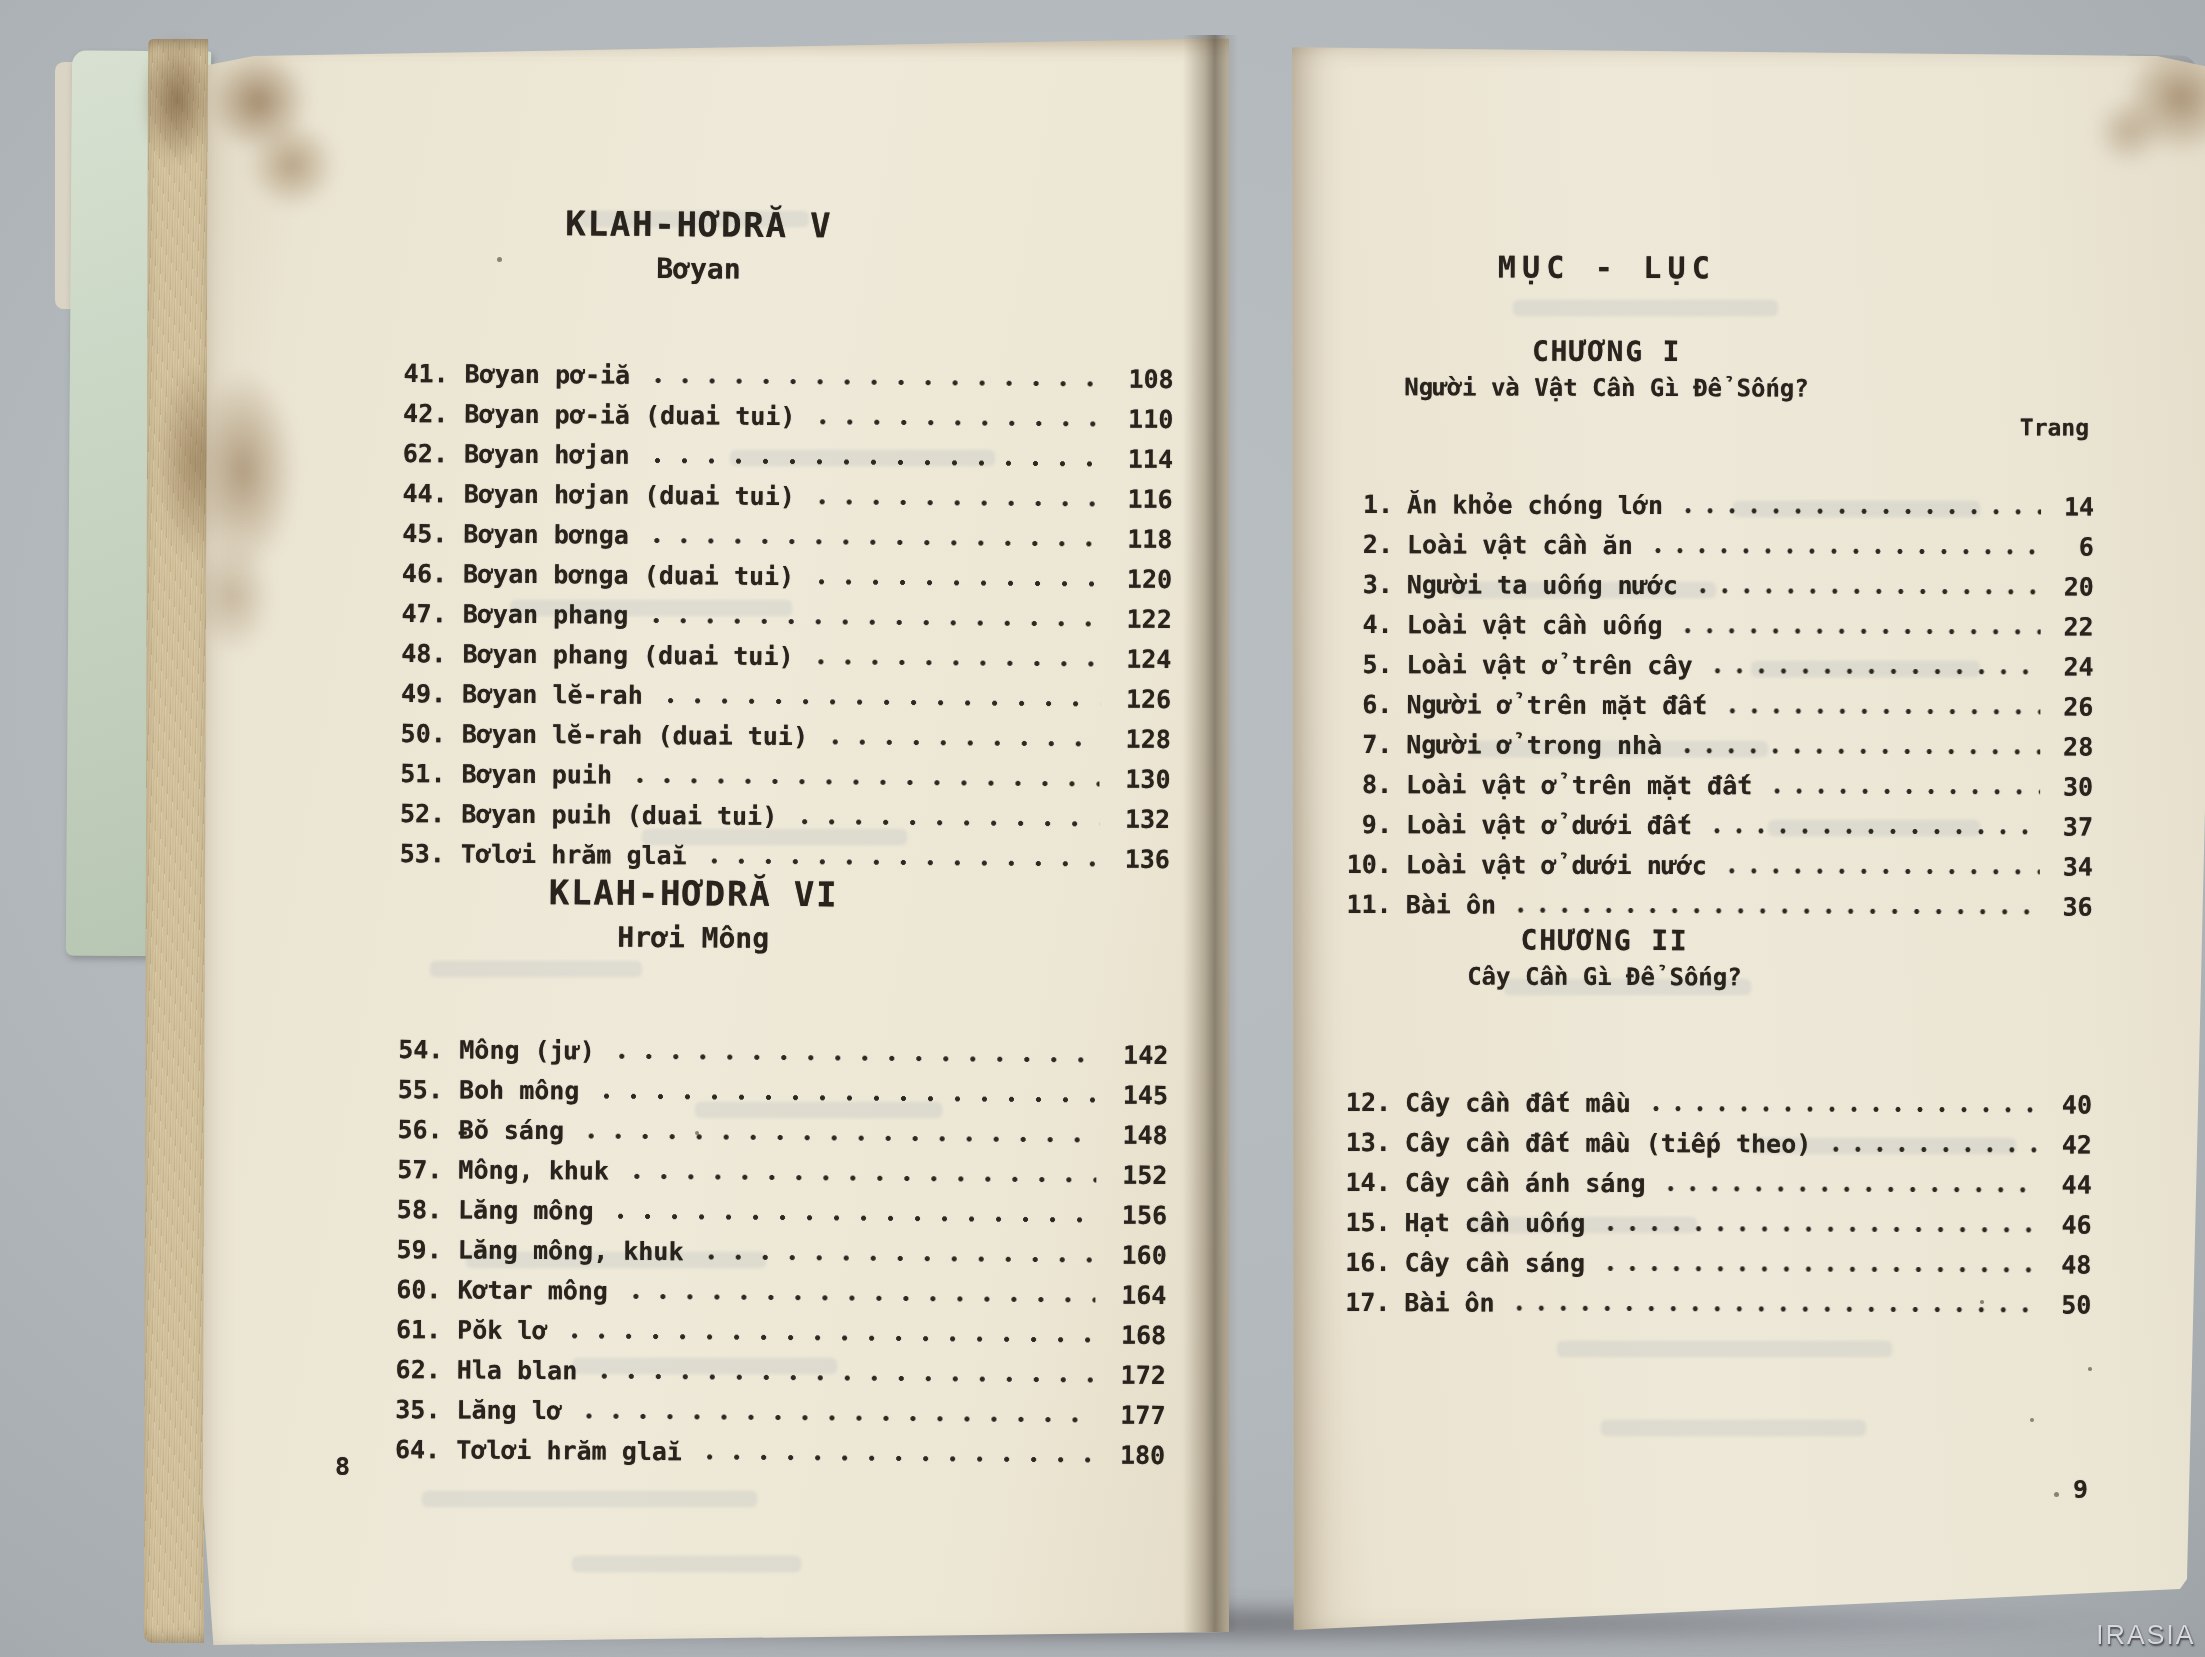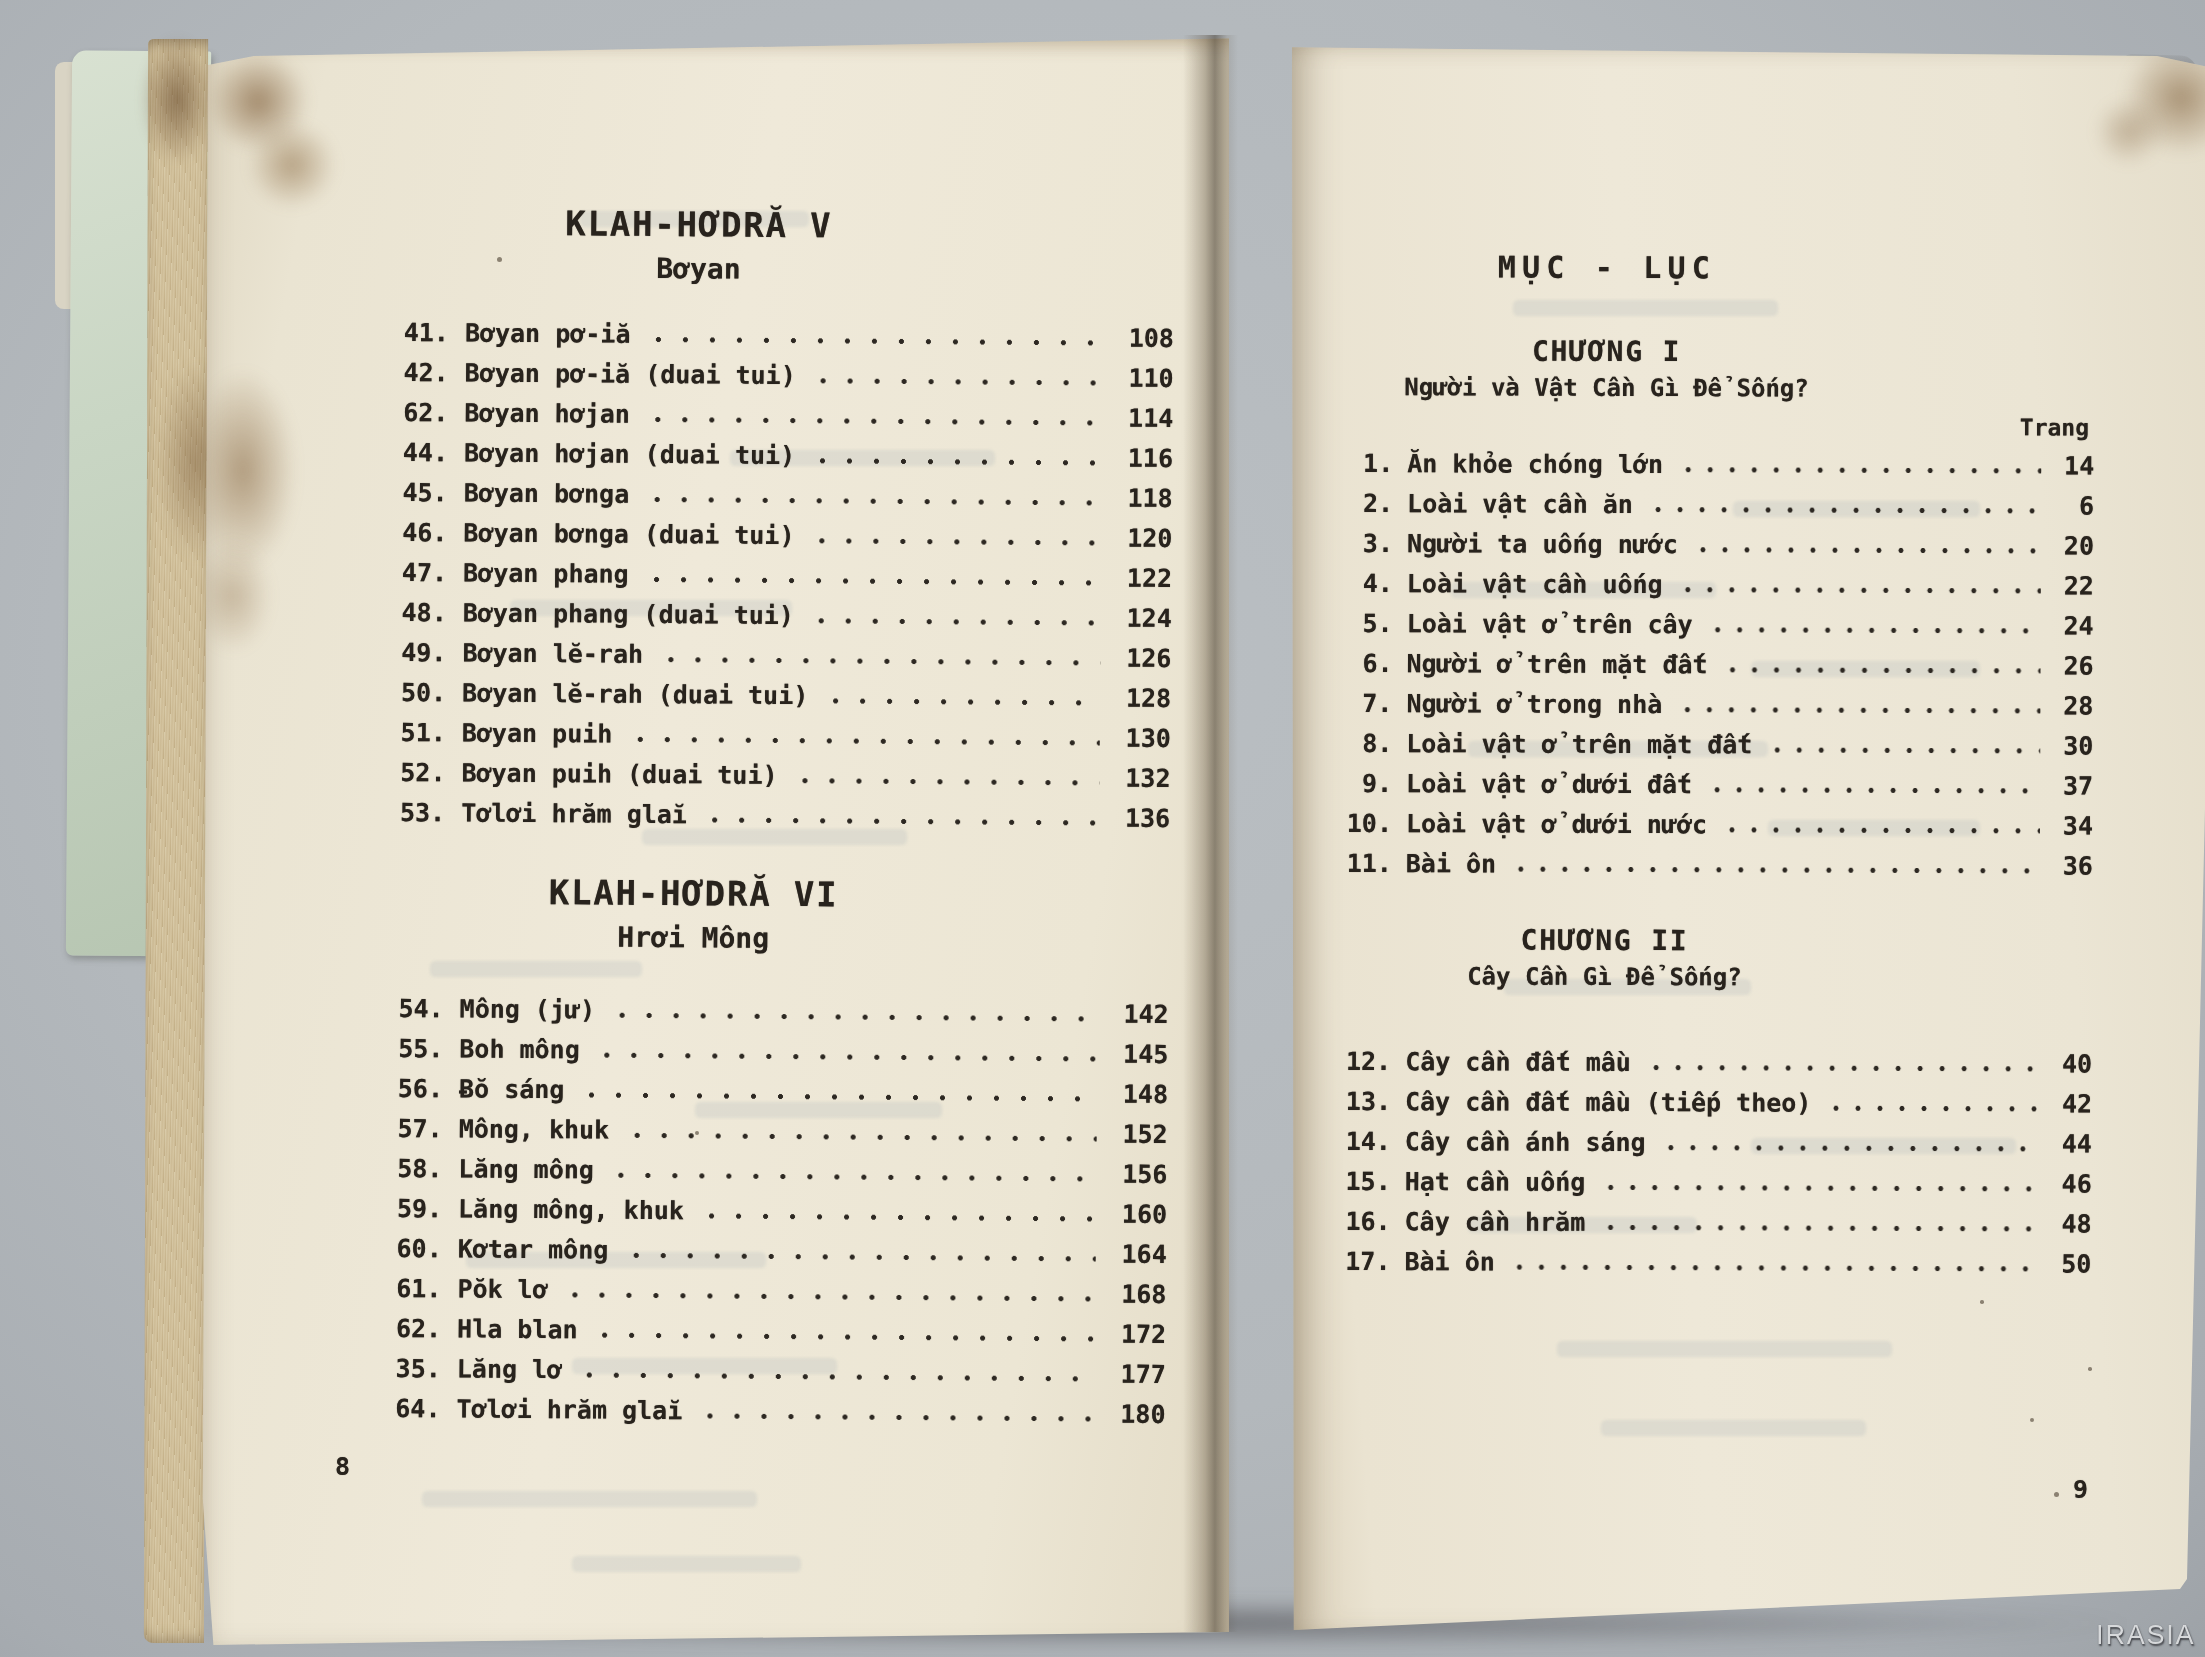--- a/index.html
+++ b/index.html
@@ -95,21 +95,21 @@
 
   .toc-row{display:flex;align-items:baseline;height:40px;font-size:25px;}
   .num{width:51px;text-align:right;flex:none;}
   .page-right .num{width:49px;}
   .etitle{margin-left:16px;flex:none;white-space:pre;}
   .page-right .etitle{margin-left:14px;}
   .leader{flex:1 1 auto;height:7px;margin:0 10.6px 0 14px;
     background-image:radial-gradient(circle,#2d2822 2.2px,rgba(45,40,34,0) 2.8px);
     background-size:27px 7px;background-repeat:repeat-x;background-position:left center;}
   .page-right .leader{background-size:22px 7px;}
-  .pagenum{width:60px;text-align:right;flex:none;}
+  .pagenum{width:60px;text-align:right;flex:none;margin-top:41px;}
   .page-right .pagenum{width:42px;}
 
   .folio{position:absolute;font-size:25px;font-weight:700;text-shadow:0 0 0.9px rgba(40,33,26,.6);}
   .folio-left{left:134px;top:1417px;}
   .folio-right{left:781px;top:1433px;}
 
   .watermark{position:absolute;right:10.6px;bottom:7px;z-index:5;
     font-family:"Liberation Sans","DejaVu Sans",sans-serif;font-size:27px;letter-spacing:1.8px;
     color:#d7d9db;text-shadow:0.9px 1.8px 1.8px rgba(20,20,25,.65),0 0 0.9px rgba(20,20,25,.4);}
 </style>
@@ -421,21 +421,21 @@
             <div class="pagenum">44</div>
           </div>
           <div class="toc-row">
             <div class="num">15.</div>
             <div class="etitle">Hạt cần uống</div>
             <div class="leader"></div>
             <div class="pagenum">46</div>
           </div>
           <div class="toc-row">
             <div class="num">16.</div>
-            <div class="etitle">Cây cần hrăm</div>
+            <div class="etitle">Cây cần sáng</div>
             <div class="leader"></div>
             <div class="pagenum">48</div>
           </div>
           <div class="toc-row">
             <div class="num">17.</div>
             <div class="etitle">Bài ôn</div>
             <div class="leader"></div>
             <div class="pagenum">50</div>
           </div>
         </div>

